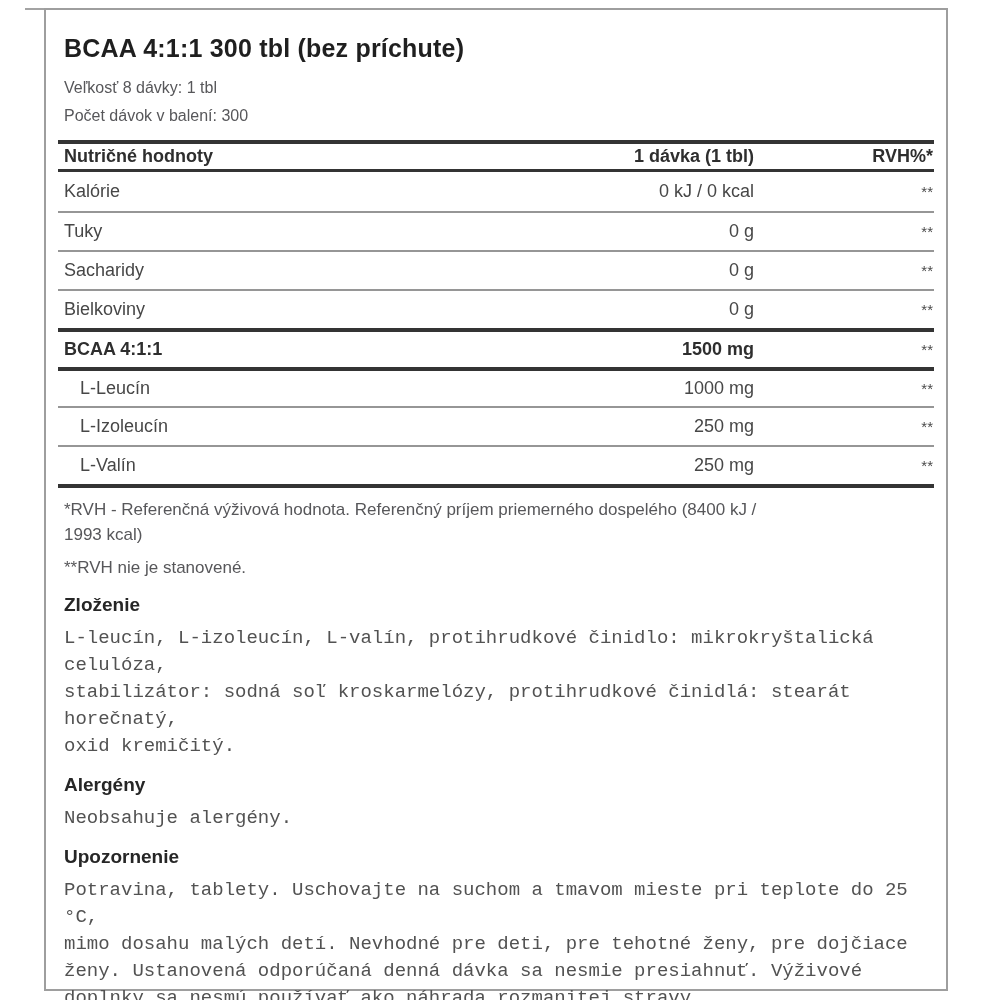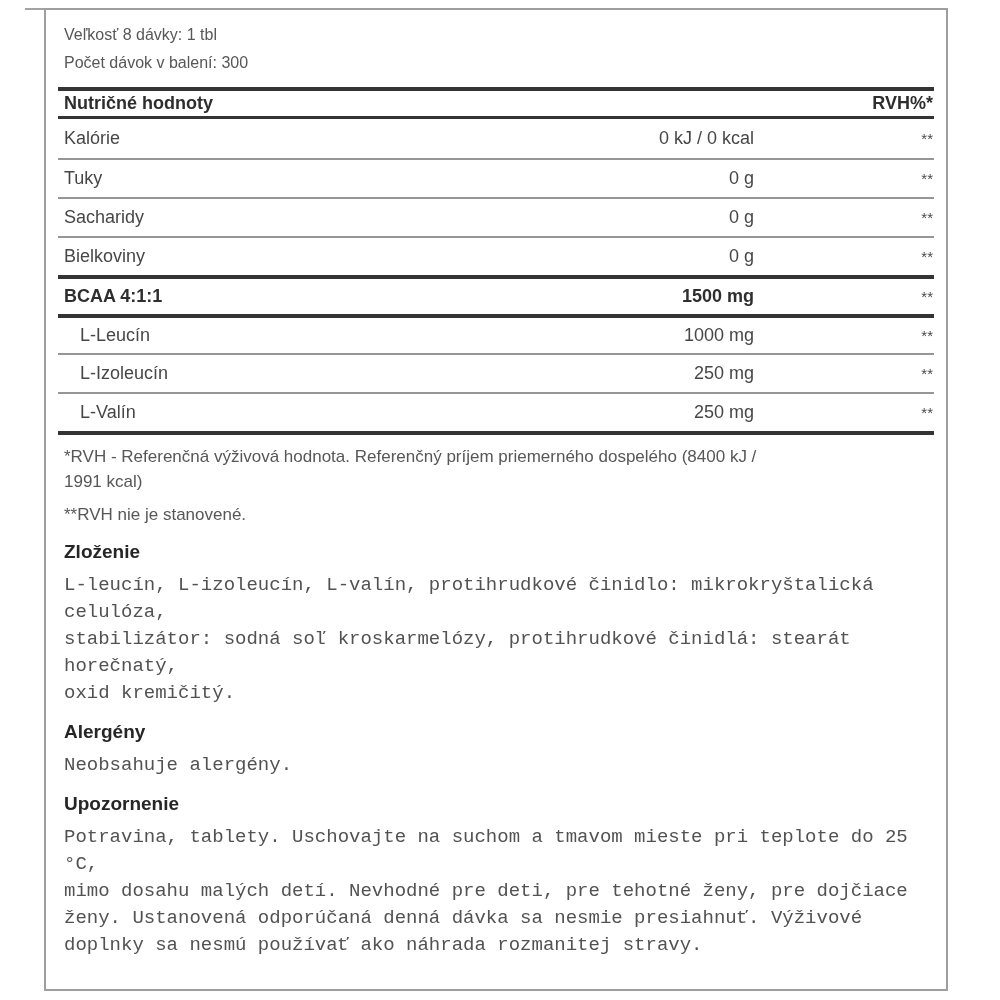--- a/index.html
+++ b/index.html
@@ -61,28 +61,30 @@
   .sec-p { margin: 9px 6px 0; font-size: 19px; color: #525252; line-height: 27px; font-family: Liberation Mono, monospace; }
 </style>
 </head>
 <body>
 
 <div class="page">
   <div class="top-edge-artifact"></div>
 
   <div class="panel">
 
+    <div class="title">BCAA 4:1:1 300 tbl (bez príchute)</div>
 
     <div class="serving">Veľkosť 8 dávky: 1 tbl</div>
     <div class="serving">Počet dávok v balení: 300</div>
 
     <div class="ntable">
 
       <div class="trow header">
         <div class="c-label">Nutričné hodnoty</div>
+        <div class="c-value">1 dávka (1 tbl)</div>
         <div class="c-rvh">RVH%*</div>
       </div>
 
       <div class="trow no-top">
         <div class="c-label">Kalórie</div>
         <div class="c-value">0 kJ / 0 kcal</div>
         <div class="c-rvh">**</div>
       </div>
 
       <div class="trow">
@@ -124,21 +126,21 @@
       <div class="trow">
         <div class="c-label sub">L-Valín</div>
         <div class="c-value">250 mg</div>
         <div class="c-rvh">**</div>
       </div>
 
     </div>
 
     <div class="footnote">
       <div>*RVH - Referenčná výživová hodnota. Referenčný príjem priemerného dospelého (8400 kJ /</div>
-      <div>1991 kcal)</div>
+      <div>1993 kcal)</div>
     </div>
     <div class="footnote second">**RVH nie je stanovené.</div>
 
     <div class="sec-h">Zloženie</div>
     <div class="sec-p">
       <div>L-leucín, L-izoleucín, L-valín, protihrudkové činidlo: mikrokryštalická celulóza,</div>
       <div>stabilizátor: sodná soľ kroskarmelózy, protihrudkové činidlá: stearát horečnatý,</div>
       <div>oxid kremičitý.</div>
     </div>
 

